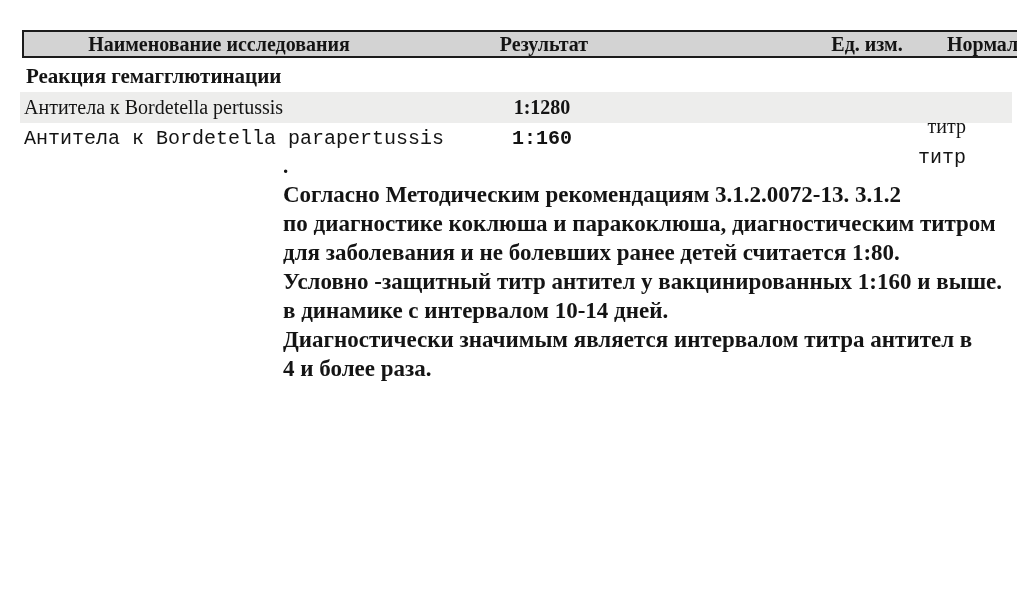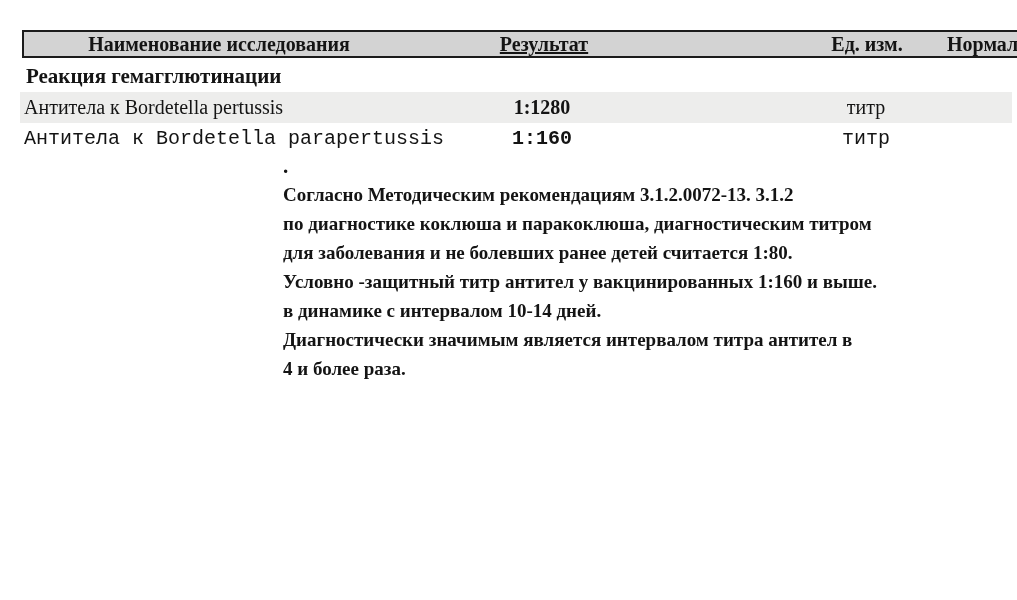--- a/index.html
+++ b/index.html
@@ -20,21 +20,21 @@
     height: 28px;
     background: #d3d3d3;
     border: 2px solid #1b1b1b;
     border-right: none;
     font-weight: bold;
     font-size: 20px;
     line-height: 24px;
   }
   .table-header .col { position: absolute; top: 0; height: 24px; white-space: nowrap; }
   .col-name   { left: 0;     width: 390px; text-align: center; }
-  .col-result { left: 420px; width: 200px; text-align: center; text-decoration: underline; }
+  .col-result { left: 420px; width: 200px; text-align: center; }
   .col-unit   { left: 745px; width: 196px; text-align: center; }
   .col-norm   { left: 923px; }
   
   .section-row {
     position: absolute;
     left: 26px; top: 61px;
     font-weight: bold;
     font-size: 21px;
     line-height: 30px;
     white-space: nowrap;
@@ -47,34 +47,34 @@
     height: 31px;
     font-size: 20px;
     line-height: 31px;
   }
   .data-row.shaded { background: #ededec; }
   .row-1 { top: 92px; }
   .row-2 { top: 123px; font-family: Liberation Mono, monospace; }
   .cell { position: absolute; top: 0; white-space: nowrap; }
   .cell-name   { left: 4px; }
   .cell-result { left: 422px; width: 200px; text-align: center; font-weight: bold; }
-  .cell-unit   { left: 746px; width: 200px; text-align: center; }
+  .cell-unit   { left: 746px; width: 200px; text-align: right; margin-top: 19px; }
   
   .comment-dot {
     position: absolute;
     left: 283px; top: 154px;
     font-weight: bold;
     font-size: 21px;
     line-height: 24px;
   }
   .comment-block {
     position: absolute;
     left: 283px; top: 180px;
     font-weight: bold;
-    font-size: 19px;
+    font-size: 23px;
     line-height: 29px;
   }
   .comment-line { white-space: nowrap; }
 </style>
 </head>
 <body>
 
 <div class="page">
 
   <div class="table-header">

